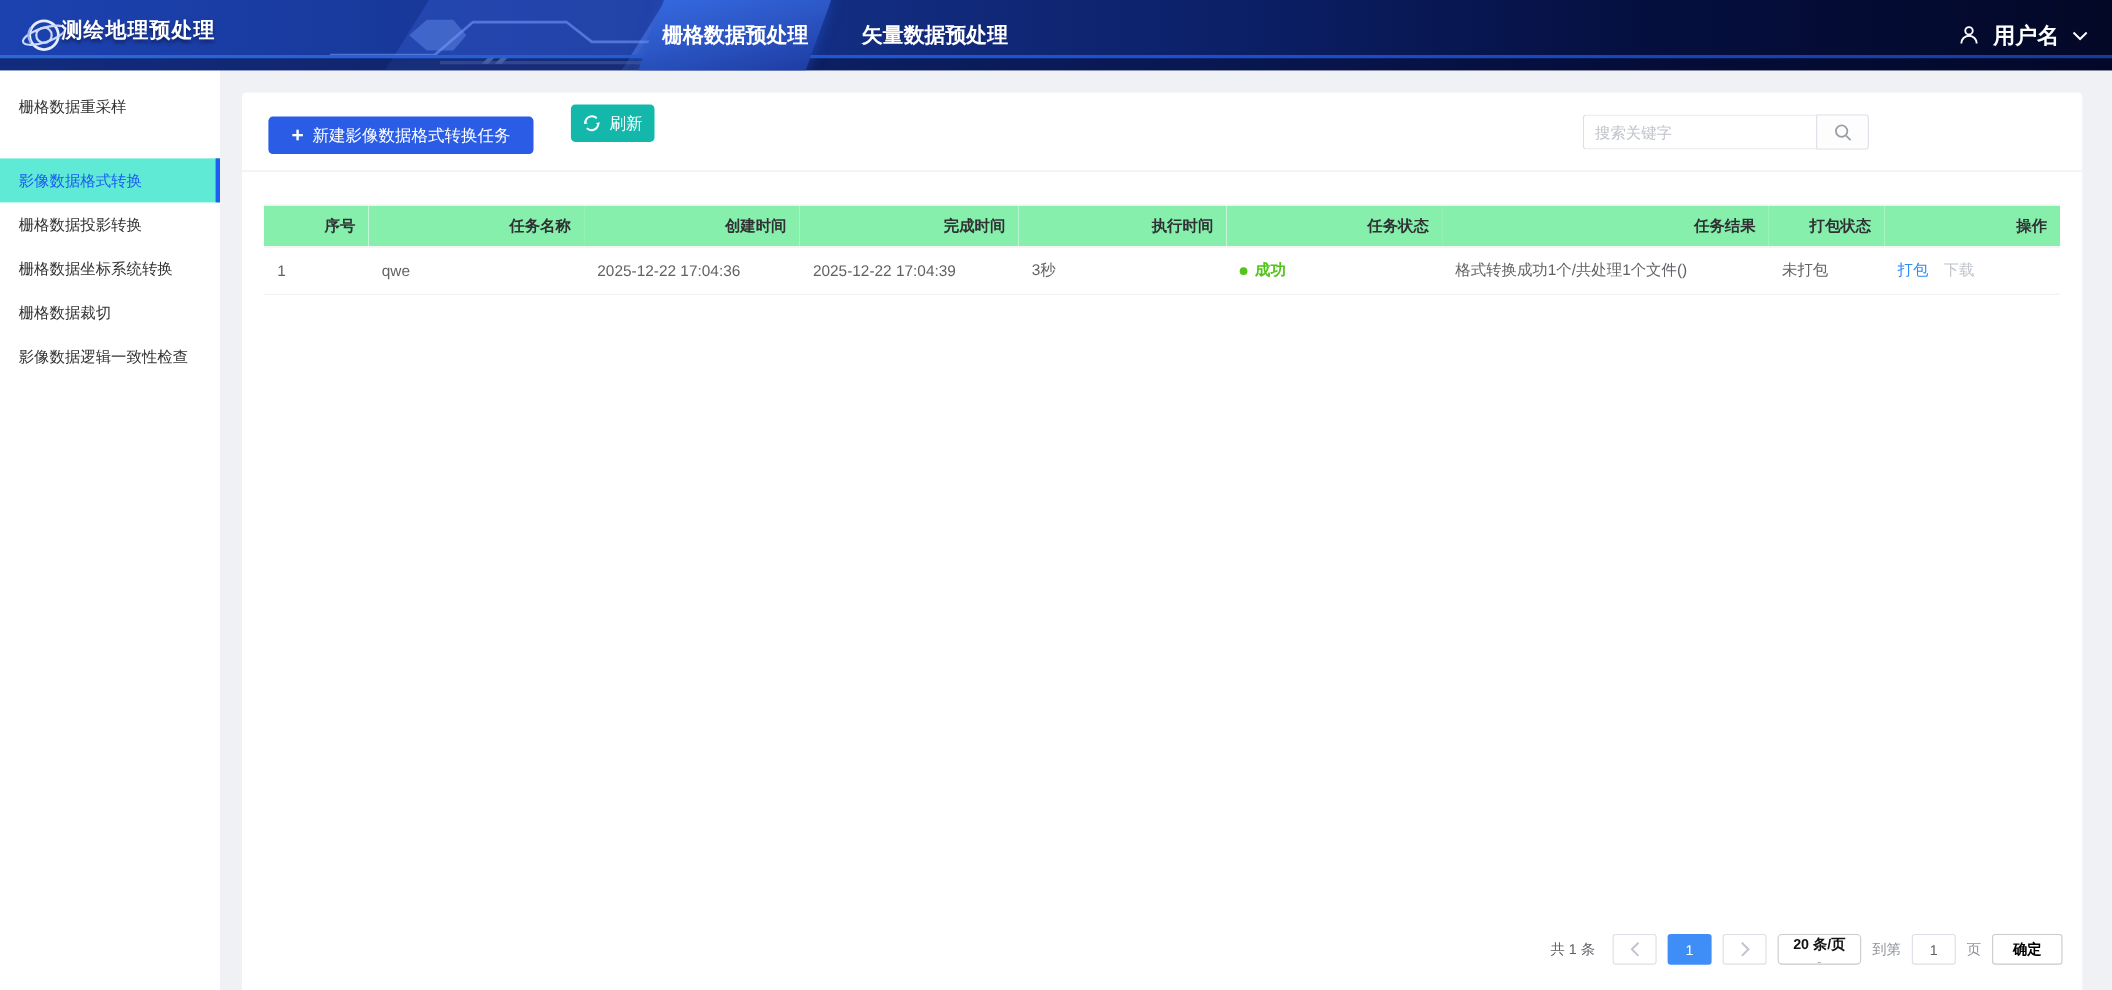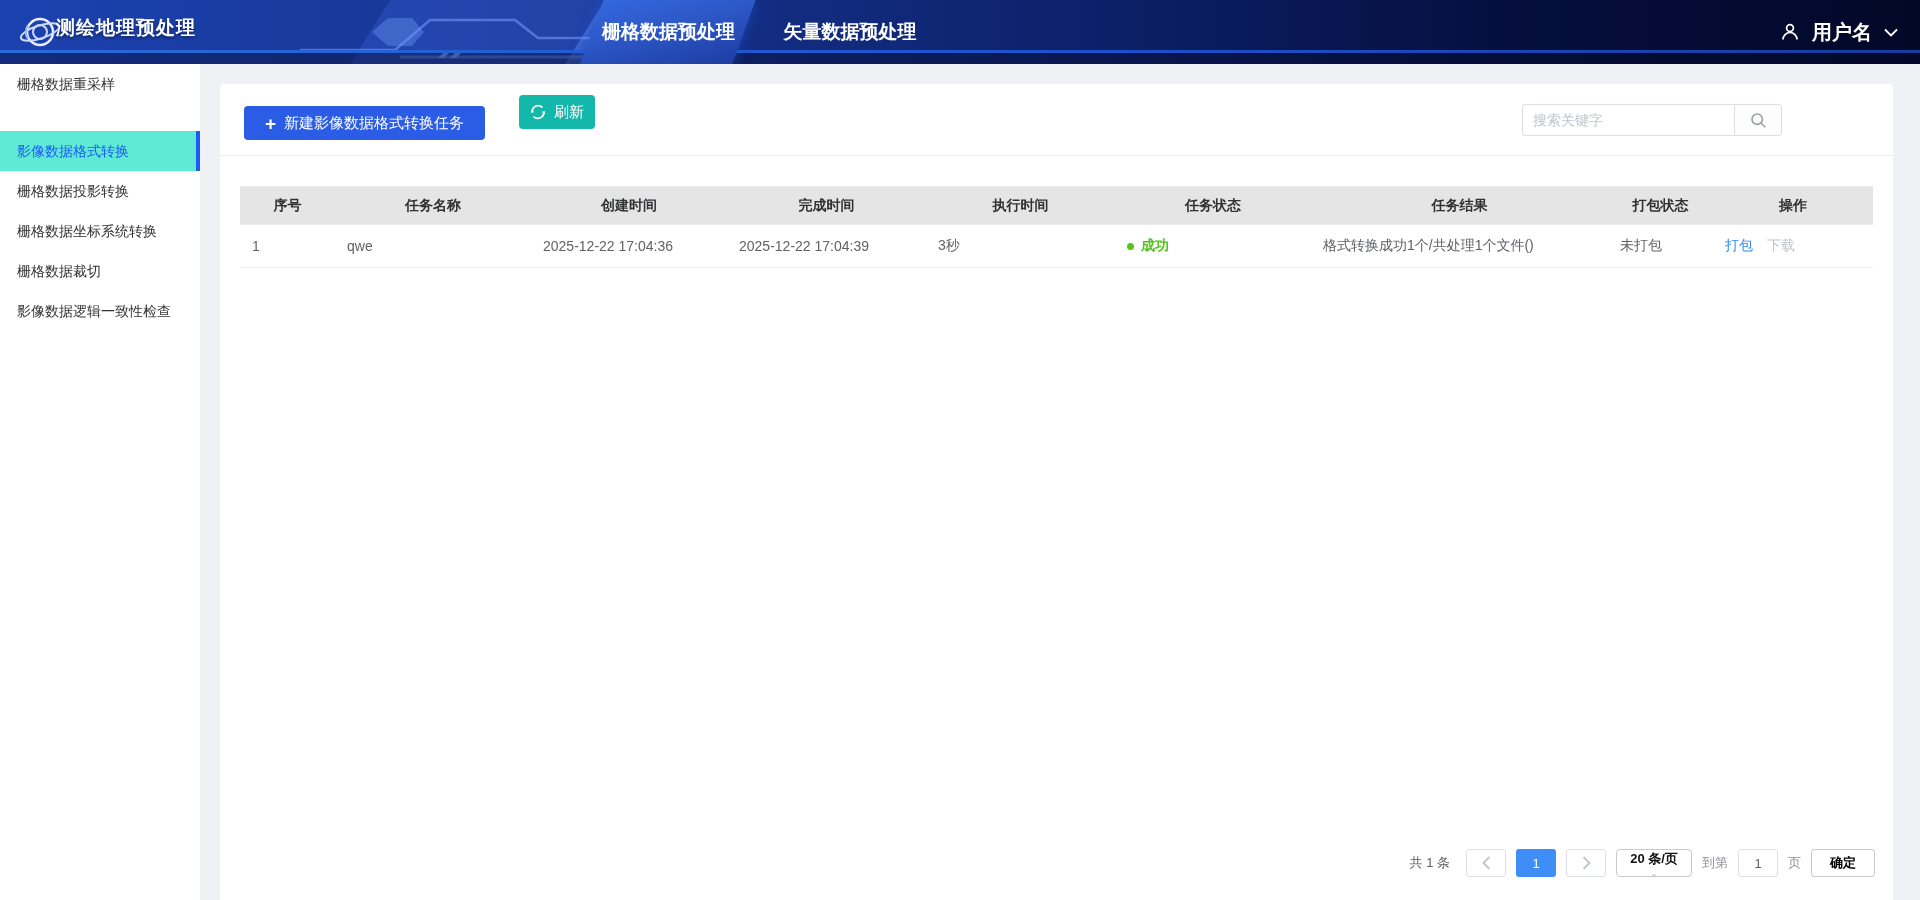--- a/index.html
+++ b/index.html
@@ -35,47 +35,47 @@
   .tab-inactive { left:775px; width:150px; }
 
   .user-area { position:absolute; right:22px; top:0; height:64px; display:flex; align-items:center;
     gap:12px; color:#ffffff; cursor:pointer; z-index:4; }
   .user-name { font-size:20px; font-weight:bold; }
 
   
   .sidebar { position:absolute; left:0; top:64px; width:200px; height:836px; background:#ffffff; }
   .side-item { position:relative; height:40px; line-height:40px; padding-left:17px;
     font-size:14px; color:#333; cursor:pointer; margin-top:0; white-space:nowrap; }
-  .sidebar { }
+  .sidebar { padding-top:13px; }
   .side-item.active { background:#5eead4; color:#1d5cf5;margin-top:27px; }
   .side-item.active::after { content:""; position:absolute; right:0; top:0; width:4px; height:40px; background:#1d5cf5; }
 
   
   .panel { position:absolute; left:220px; top:84px; width:1673px; height:816px;
     background:#ffffff; border-radius:4px 4px 0 0; }
 
   .toolbar { position:relative; height:72px; border-bottom:1px solid #e9ebef; }
   .btn { display:inline-flex; align-items:center; justify-content:center; gap:8px;
     height:34px; border:none; border-radius:4px; color:#fff; font-size:15px; cursor:pointer;
     font-family:inherit; }
   .btn-primary { position:absolute; left:24px; top:22px; width:241px; background:#2b5ce6; }
   .btn-teal { position:absolute; left:299px; top:11px; width:76px; background:#14b8ab; }
   .plus-glyph { font-size:19px; font-weight:bold; line-height:1; }
 
-  .search-wrap { position:absolute; left:1302px; top:20px; height:20px; display:flex;justify-content:center; }
+  .search-wrap { position:absolute; left:1219px; top:20px; height:20px; display:flex;justify-content:center; }
   .search-input { width:212px; height:32px; border:1px solid #dcdfe6; border-right:none;
     border-radius:3px 0 0 3px; padding:0 10px; font-size:14px; color:#333; outline:none;
     font-family:inherit; }
   .search-input::placeholder { color:#bfc3cb; }
   .search-btn { width:48px; height:32px; border:1px solid #dcdfe6; border-radius:0 3px 3px 0;
     background:#fdfdfd; display:flex; align-items:center; justify-content:center; cursor:pointer; }
 
   
   .task-table { width:1633px; margin:30px 20px 0 20px; border-collapse:collapse; table-layout:fixed; }
-  .task-table th { background:#e5e5e5; height:38px; text-align:center; padding:0 12px;
+  .task-table th { background:#86efac; height:38px; text-align:right; padding:0 12px;
     font-size:14px; color:#303133; font-weight:bold; border-top:1px solid #e9ebef; border-bottom:1px solid #e9ebef;
     white-space:nowrap; overflow:hidden; }
   .task-table td { height:42px; padding:0 12px; font-size:14px; color:#606266;
     border-bottom:1px solid #eef0f4; white-space:nowrap; overflow:hidden; }
   .status-cell { display:flex; align-items:center; gap:7px; height:42px; }
   .dot { width:7px; height:7px; border-radius:50%; background:#52c41a; }
   .status-ok { color:#52c41a; font-weight:bold; }
   .link { color:#2d8cf6; cursor:pointer; margin-right:10px; }
   .link-disabled { color:#c0c4cc; cursor:default; }
 

